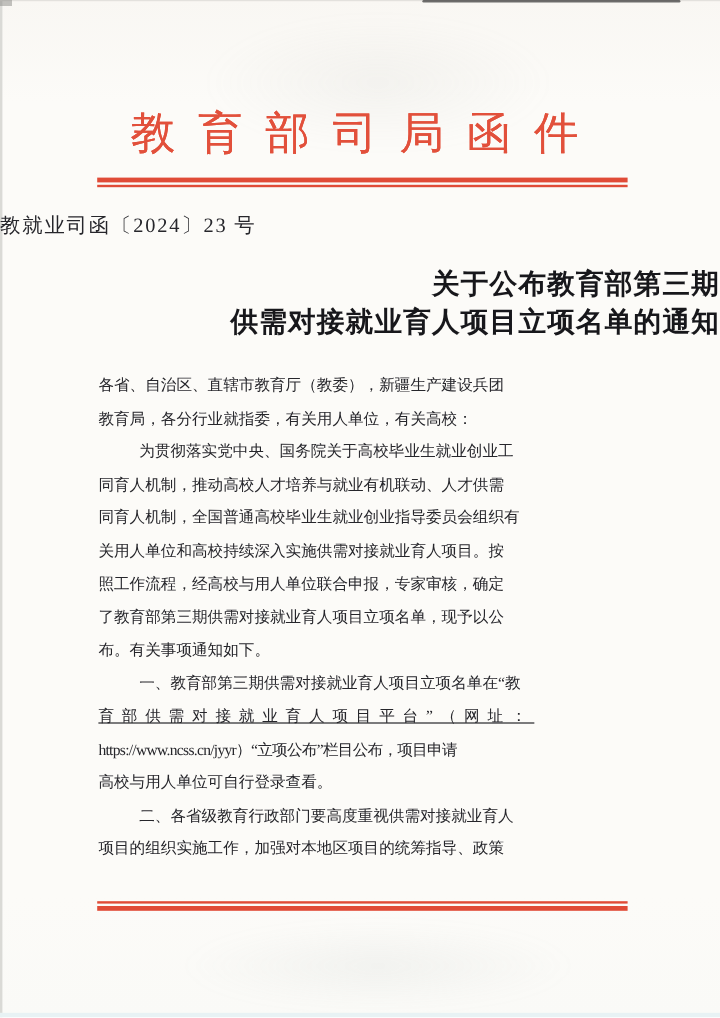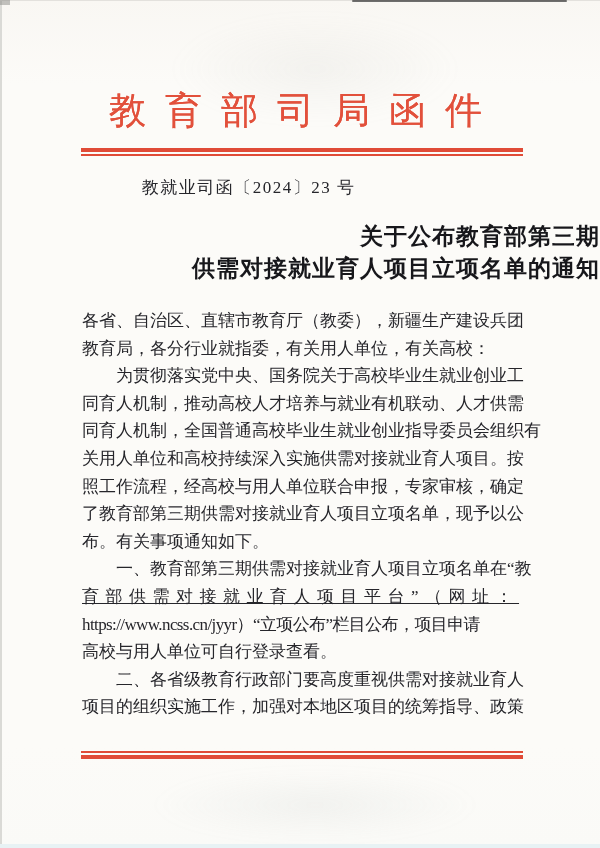--- a/index.html
+++ b/index.html
@@ -36,34 +36,34 @@
   
   .rule { position:absolute; left:81px; width:442px; }
   .rule .bar-thick { height:4px; background:#e04b37; }
   .rule .bar-gap   { height:2px; }
   .rule .bar-thin  { height:2px; background:#e04b37; }
   .rule.header-rule { top:148px; }
   .rule.footer-rule { top:751px; }
 
   .doc-number {
     position:absolute; top:176px; left:0; right:103px;
-    text-align:center;
+    text-align:left;
     font-size:17px; color:#26262b; letter-spacing:1.5px;
   }
 
   .notice-title {
     position:absolute; top:221px; left:0; width:100%;
     text-align:right;
     font-size:23px; line-height:32px; font-weight:bold;
     color:#17171b; letter-spacing:1px;
   }
 
   .body-text {
     position:absolute; top:307px; left:82px; width:440px;
-    font-size:17px; line-height:27.6px;
+    font-size:13px; line-height:27.6px;
     color:#26262b;
   }
   .line { white-space:nowrap; height:27.6px; }
   .line.indent { padding-left:34px; }
   .line.spread { letter-spacing:6.5px;text-decoration:underline; }
   .line.url    { letter-spacing:-0.6px; }
 </style>
 </head>
 <body>
 

